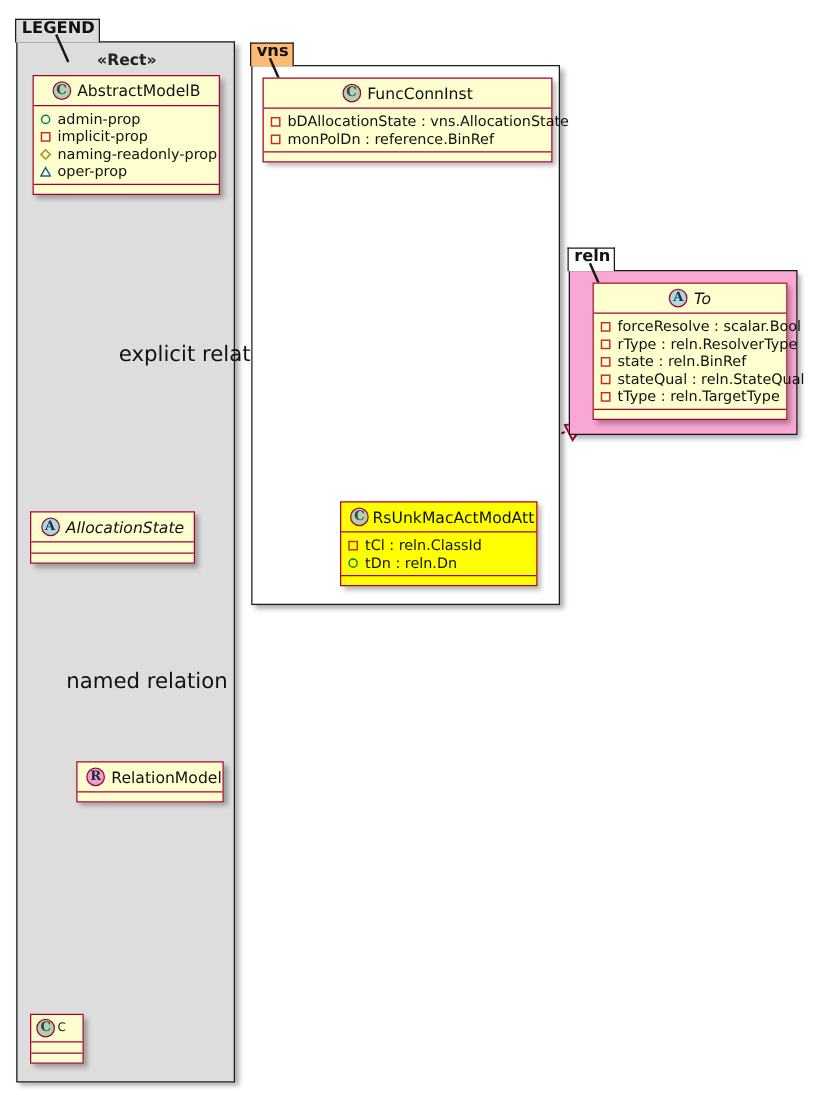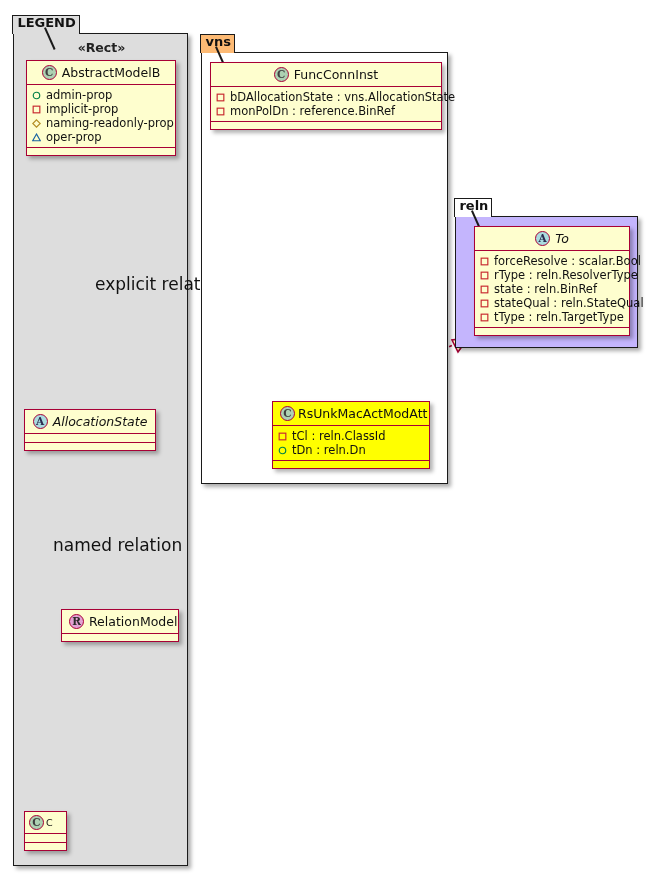--- a/index.html
+++ b/index.html
@@ -299,21 +299,21 @@
             </svg>
             <span>tDn : reln.Dn</span>
           </div>
         </div>
         <div class="cls-foot"></div>
       </div>
 
     </div>
   </div>
 
-  <div class="pkg" id="pkg-reln" style="left:455px; top:216px; width:183px; height:132px; background:#c4b5fd;">
+  <div class="pkg" id="pkg-reln" style="left:455px; top:216px; width:183px; height:132px; background:#f9a8d4;">
     <div class="pkg-tab" style="background:#FFFFFF;">
       <span>reln</span>
       <span class="tab-slant"></span>
     </div>
 
     <div class="pkg-body">
 
       <div class="cls" style="left:18px; top:9px; width:156px;">
         <div class="cls-name">
           <span class="badge badge-A">A</span>

